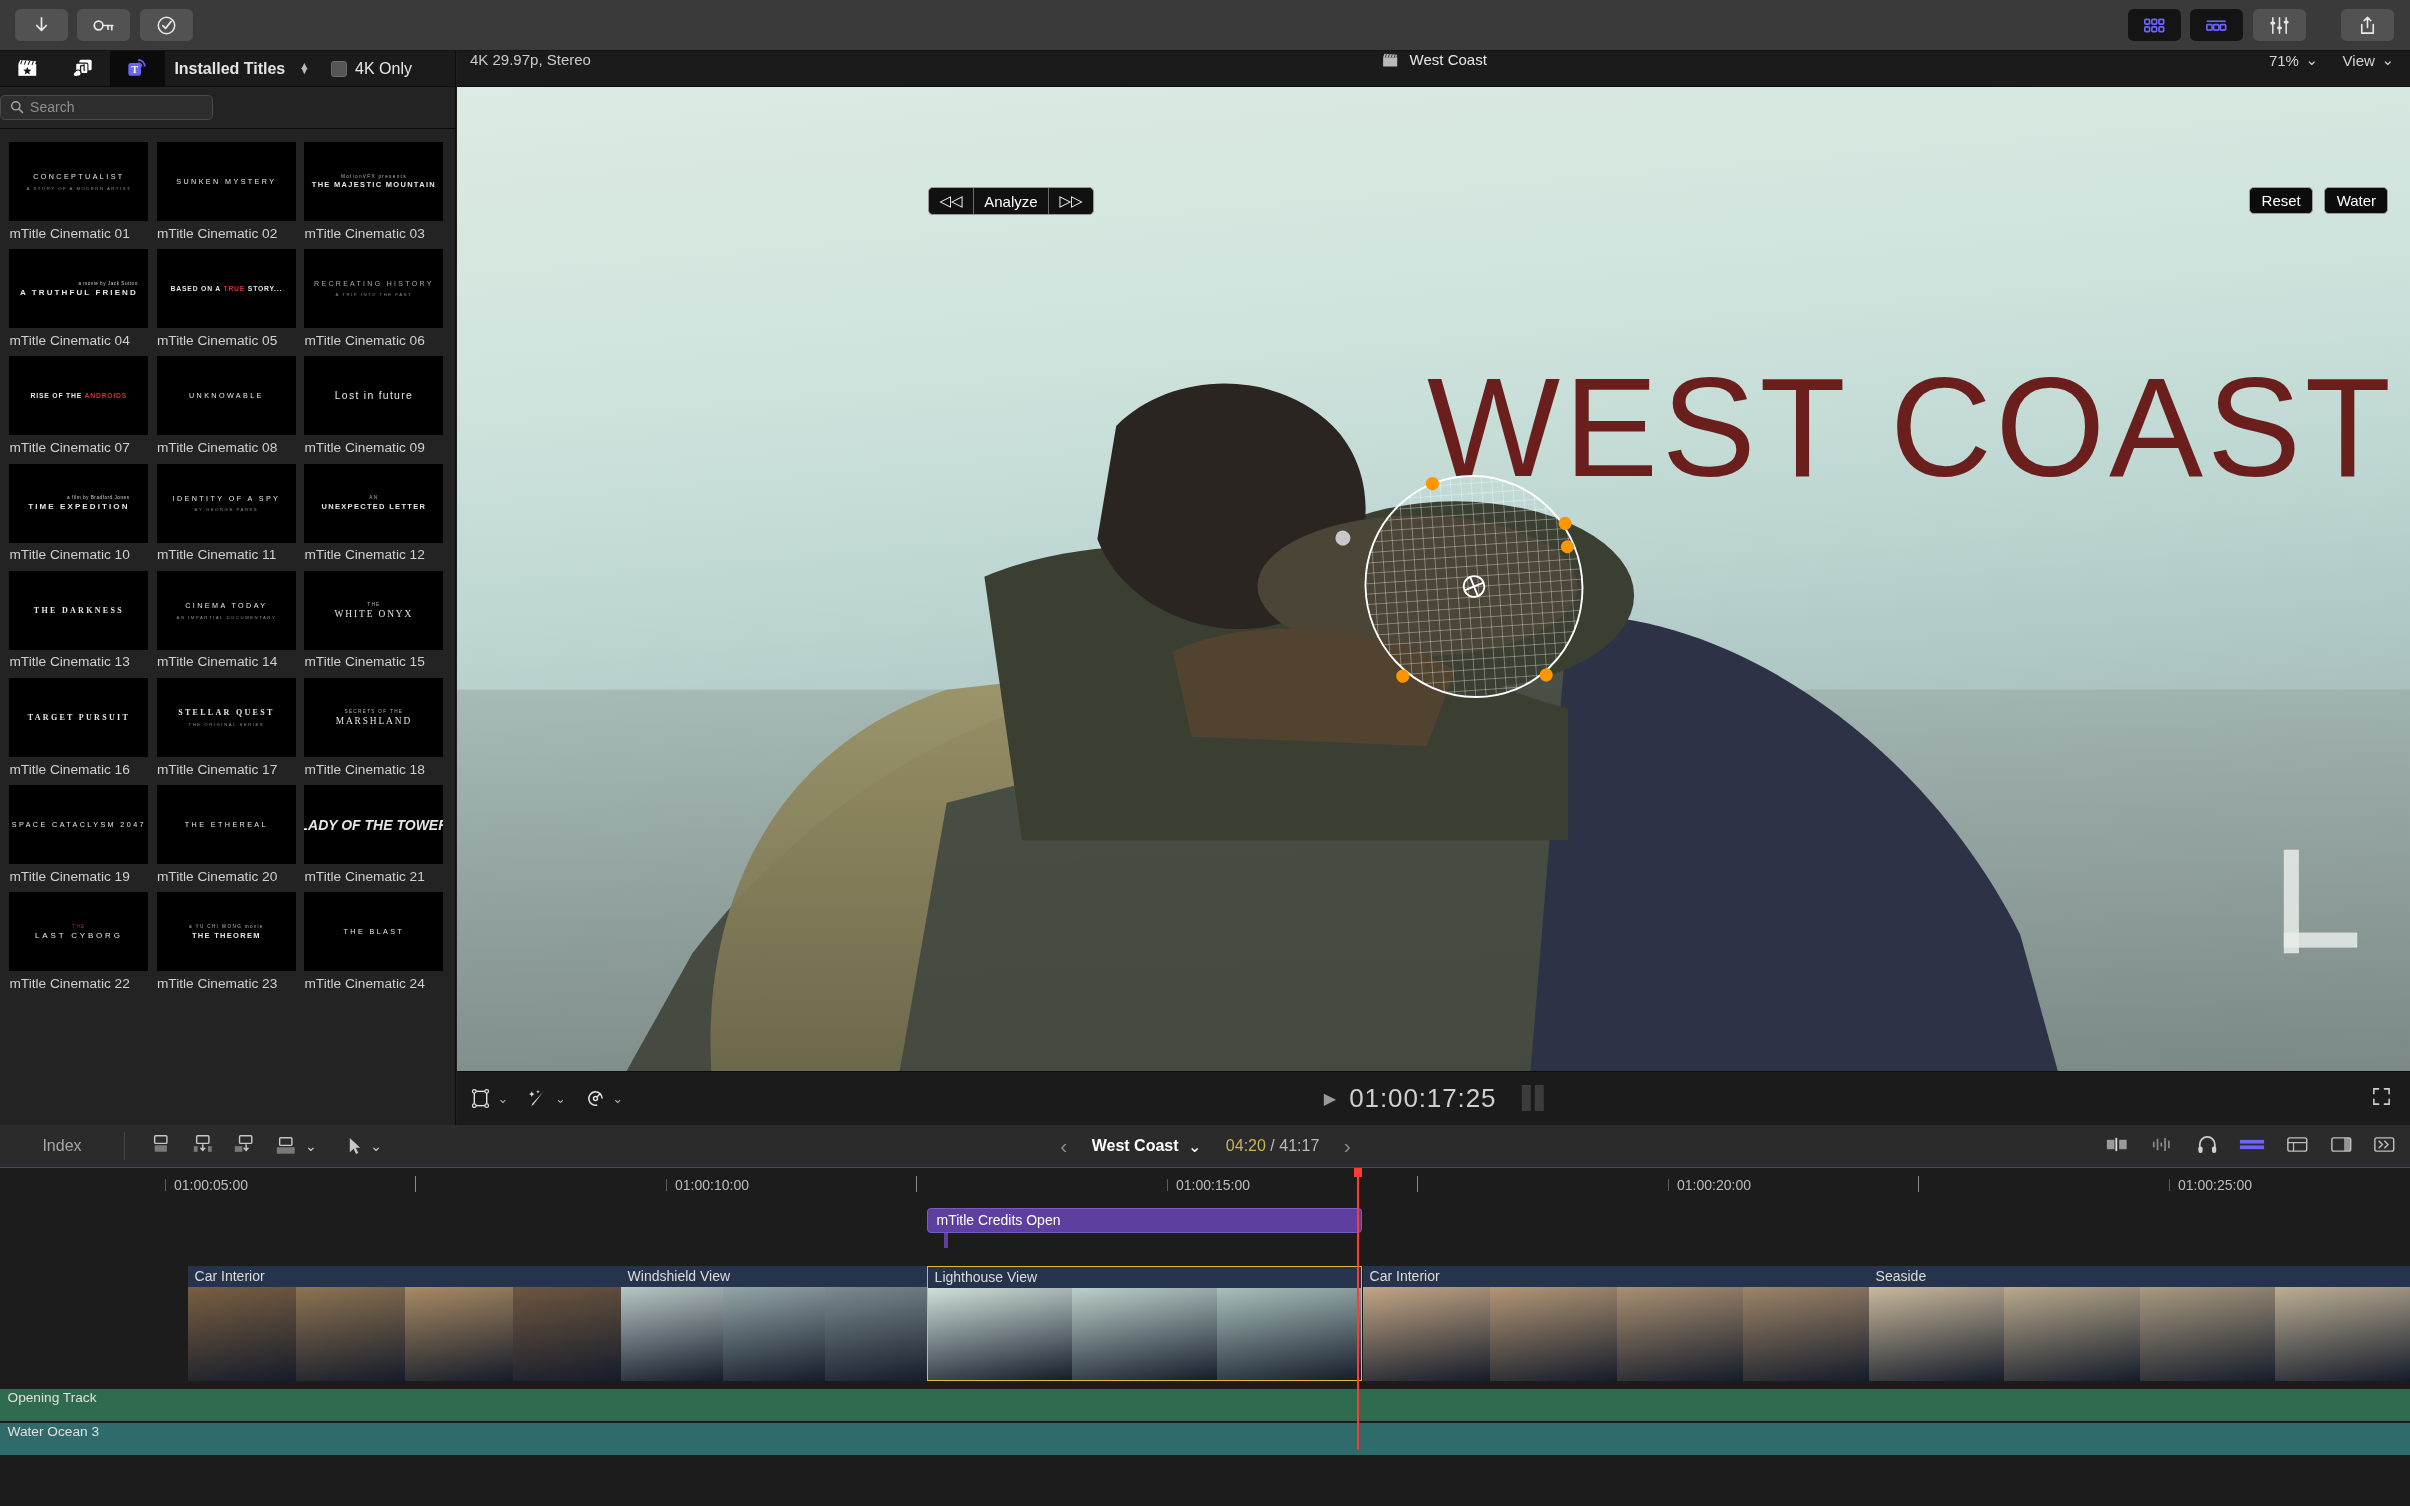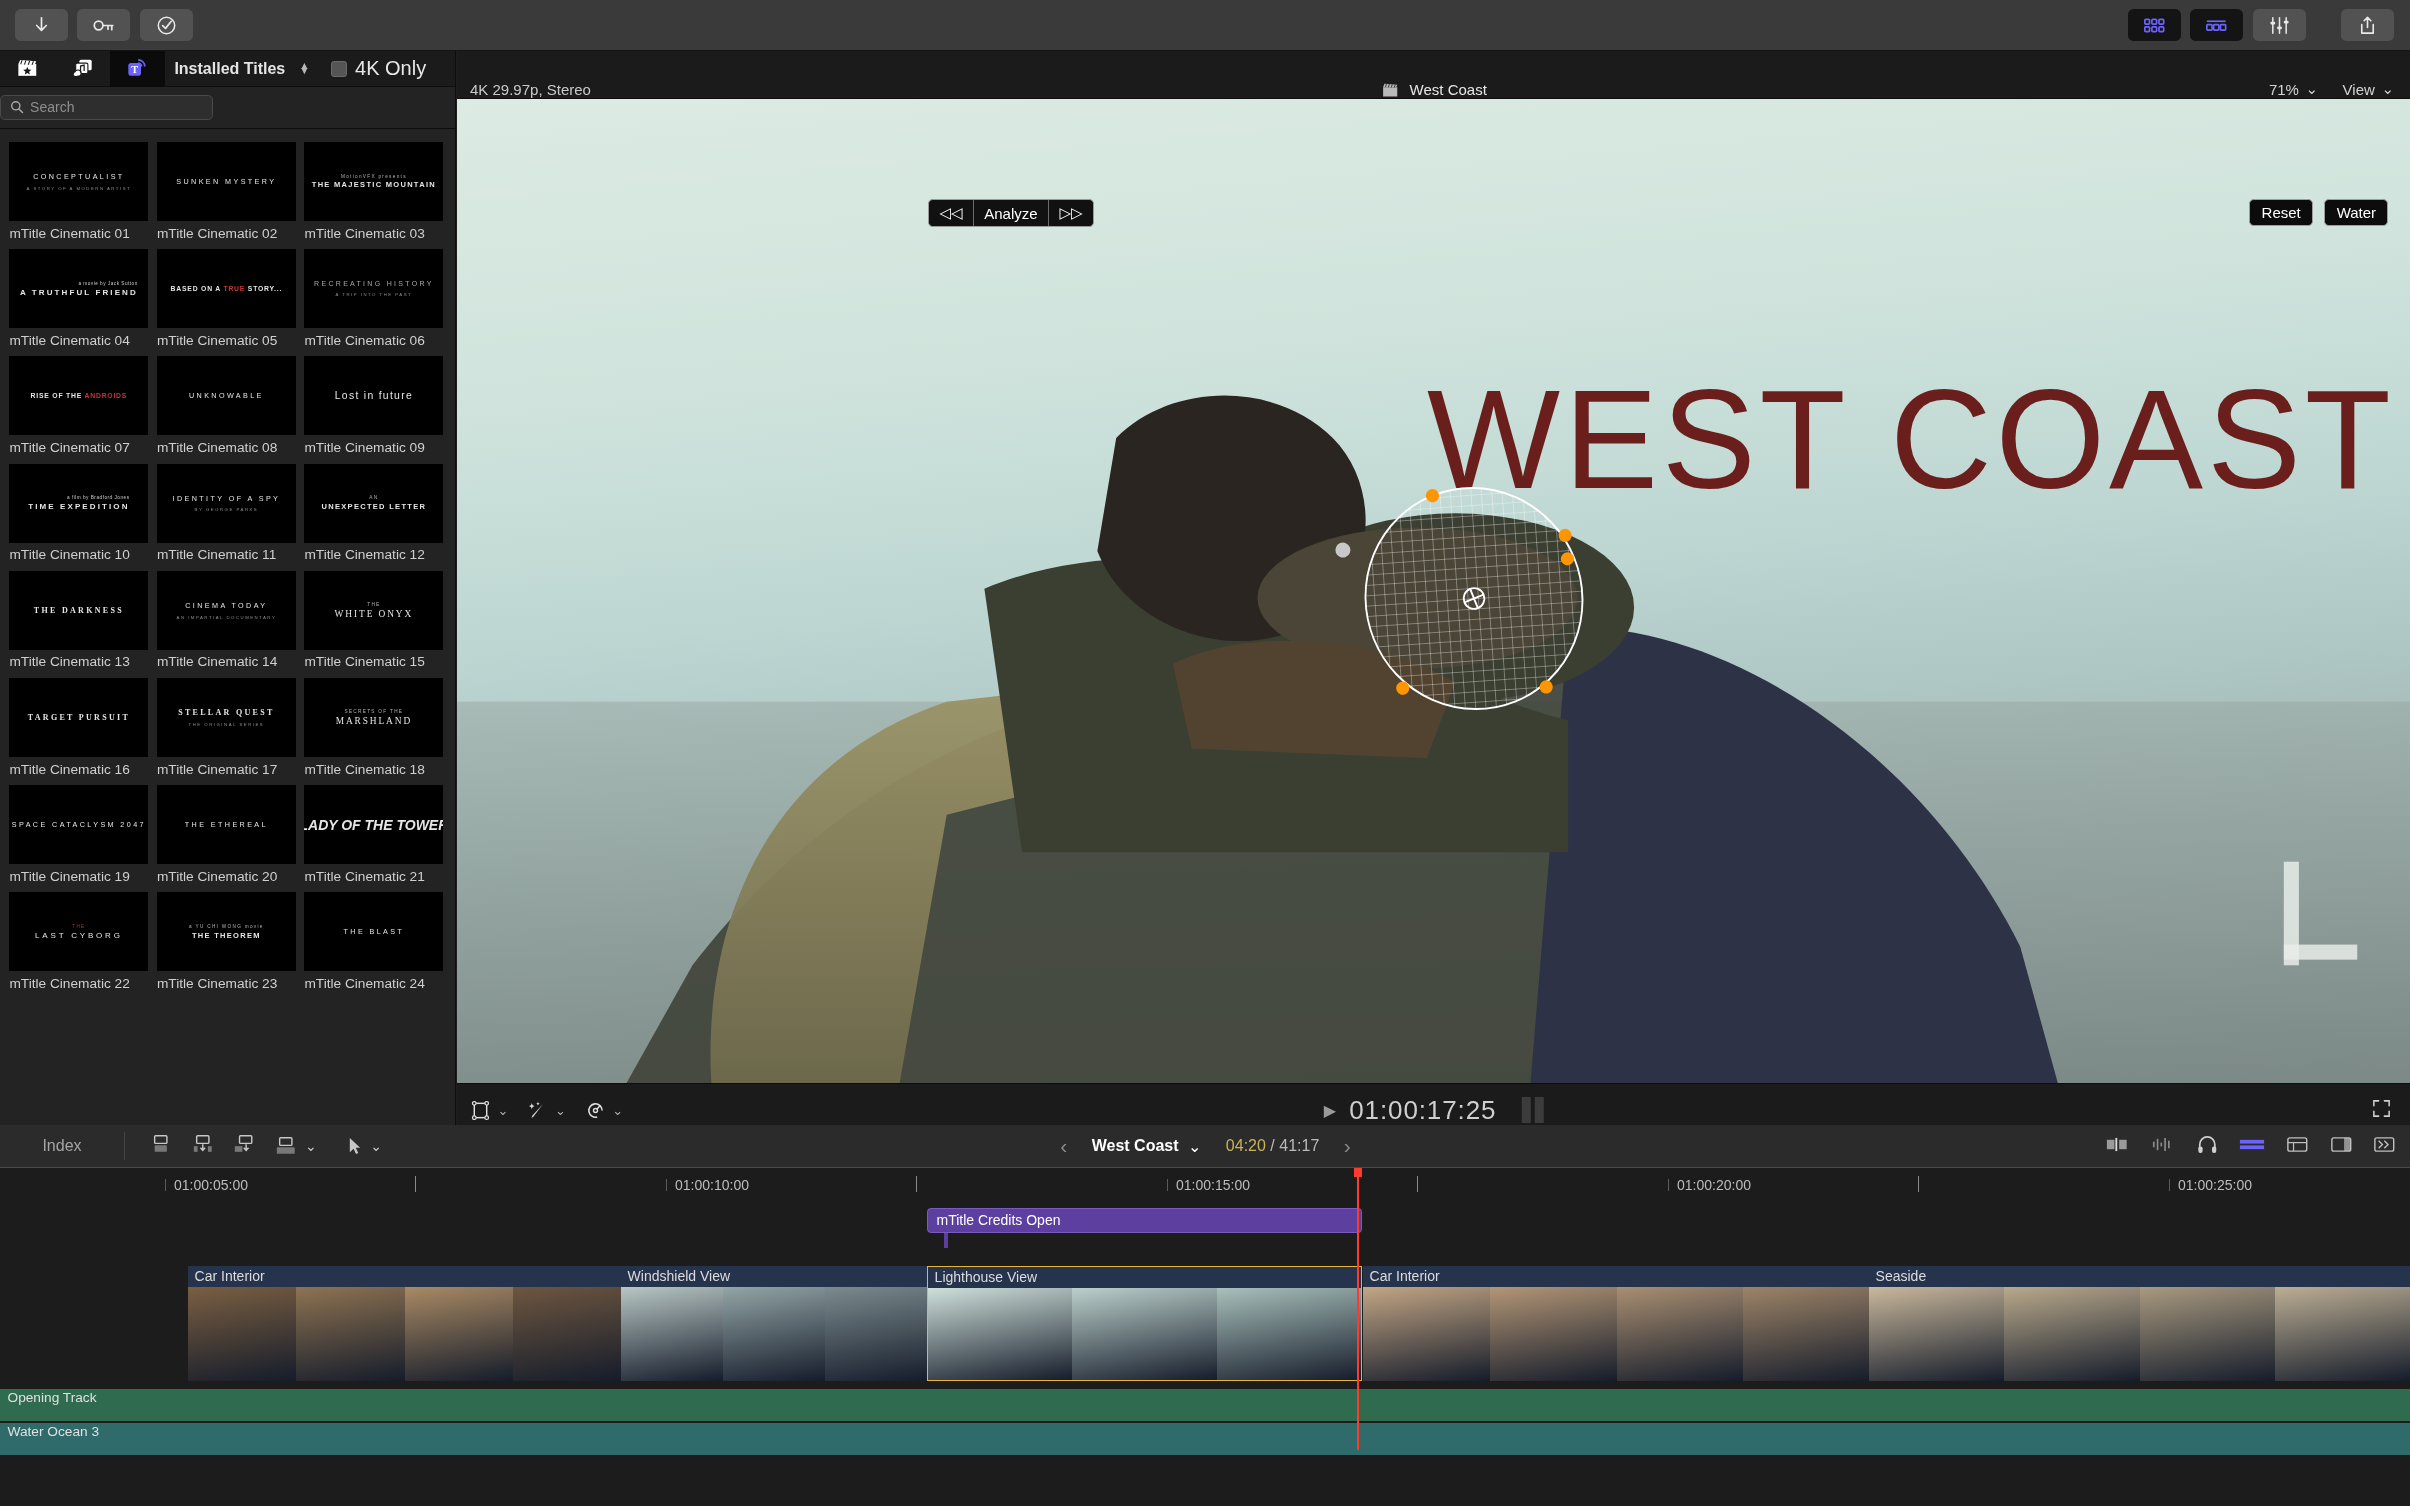--- a/index.html
+++ b/index.html
@@ -21,37 +21,37 @@
   .browser{position:absolute;left:0;top:51px;width:456px;height:1074px;background:#232323;
     border-right:0.9px solid #0d0d0d;overflow:hidden;}
   .br-head{height:36px;background:#1b1b1b;display:flex;align-items:center;
     border-bottom:0.9px solid #0d0d0d;}
   .br-icon{width:55px;height:36px;display:flex;align-items:center;justify-content:center;}
   .br-icon.active{background:#0b0b0b;}
   .br-sel{display:flex;align-items:center;gap:14px;margin-left:9.4px;font-size:16px;color:#e4e4e4;font-weight:bold;}
   .stepper{display:flex;flex-direction:column;line-height:4.7px;font-size:10.4px;color:#b8b8b8;}
   .chk{width:16px;height:16px;background:#555;border:0.9px solid #6c6c6c;border-radius:2.8px;
     margin-left:21px;}
-  .chk-lbl{font-size:20px;margin-left:8.5px;}
+  .chk-lbl{font-size:16px;margin-left:8.5px;}
   .br-search{height:42px;background:#232323;border-bottom:0.9px solid #0d0d0d;
     display:flex;align-items:center;padding-right:21px;}
   .search-box{width:213px;height:25.4px;background:#2e2e2e;border:0.9px solid #4a4a4a;
     border-radius:4.7px;display:flex;align-items:center;padding:0 8.5px;gap:6.6px;}
   .search-box span{font-size:14px;color:#8e8e8e;}
   .grid{padding:13px 9.4px 0 9.4px;display:flex;flex-wrap:wrap;gap:8.5px 8.5px;}
   .cell{width:139px;}
   .thumb{width:139px;height:79px;background:#000;display:flex;flex-direction:column;
     align-items:center;justify-content:center;overflow:hidden;text-align:center;padding:0 4.7px;}
   .t-main{color:#e6e6e6;white-space:nowrap;}
   .t-sub{color:#9a9a9a;white-space:nowrap;}
   .cap{font-size:13.7px;color:#cfcfcf;line-height:15px;margin-top:4.7px;}
 
   
   .viewer{position:absolute;left:457px;top:51px;width:1954px;height:1074px;background:#1b1b1b;}
-  .vw-head{height:48px;display:flex;align-items:flex-end;background:#1b1b1b;
+  .vw-head{height:36px;display:flex;align-items:flex-start;background:#1b1b1b;
     border-bottom:0.9px solid #0d0d0d;position:relative;}
   .vw-fmt{font-size:15px;color:#cacaca;margin-left:13px;}
   .vw-proj{position:absolute;left:50%;transform:translateX(-50%);display:flex;
     align-items:center;gap:10.4px;font-size:15px;color:#e6e6e6;}
   .vw-right{margin-left:auto;margin-right:17px;display:flex;align-items:center;gap:24.5px;
     font-size:15px;color:#d4d4d4;}
   .vw-right .dd{display:flex;align-items:center;gap:6.6px;}
   .canvas{position:relative;height:984px;background:#000;overflow:hidden;}
   .sky{position:absolute;inset:0;
     background:linear-gradient(175deg,#dcebe3 0%,#cfe3dc 28%,#bdd6d2 48%,#aec6c4 62%,#9fb4b2 76%,#8b9b99 100%);}

